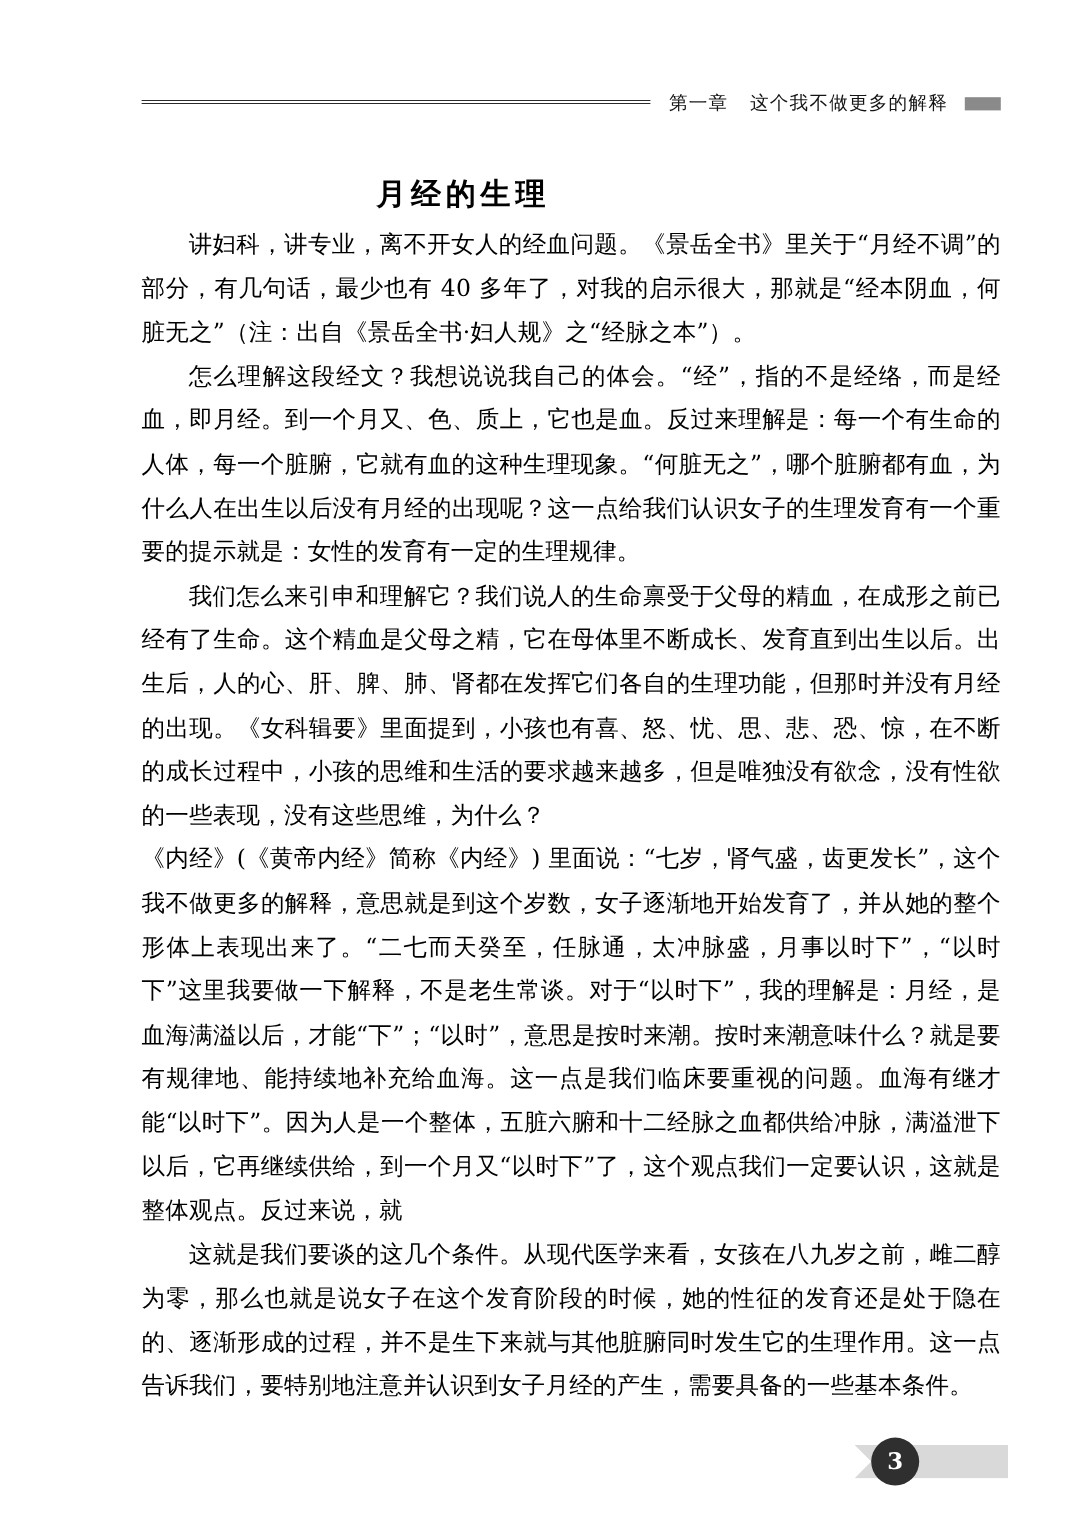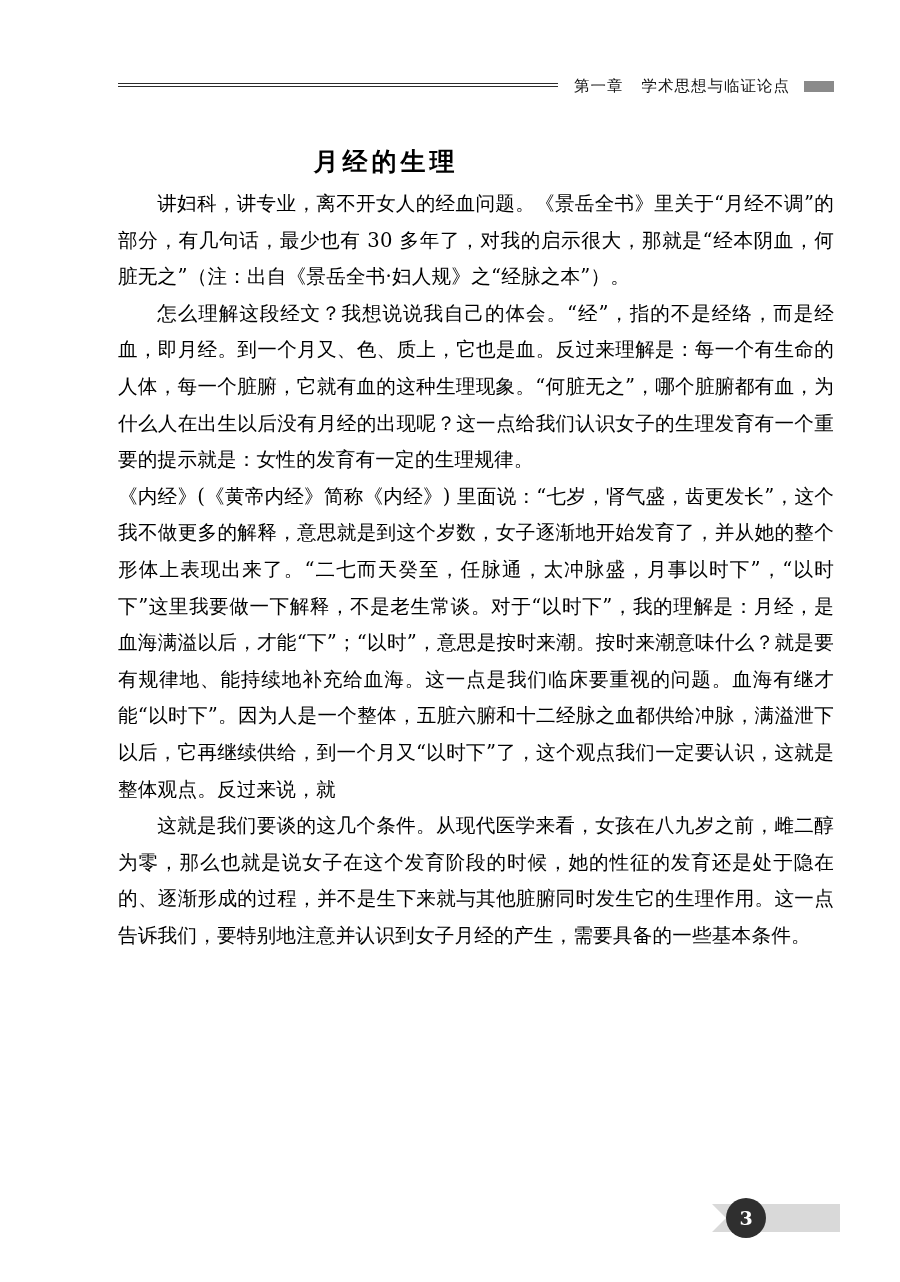--- a/index.html
+++ b/index.html
@@ -134,29 +134,30 @@
   }
 </style>
 </head>
 <body>
 
 <div class="page">
 
   <div class="header">
     <span class="header-rule"></span>
     <span class="header-text header-chapter">第一章</span>
-    <span class="header-text">学术思想与临证论点</span>
+    <span class="header-text">这个我不做更多的解释</span>
     <span class="header-block"></span>
   </div>
 
   <h1 class="doc-title">月经的生理</h1>
 
   <div class="body-col">
-    <p class="para">讲妇科，讲专业，离不开女人的经血问题。《景岳全书》里关于“月经不调”的部分，有几句话，最少也有 30 多年了，对我的启示很大，那就是“经本阴血，何脏无之”（注：出自《景岳全书·妇人规》之“经脉之本”）。</p>
+    <p class="para">讲妇科，讲专业，离不开女人的经血问题。《景岳全书》里关于“月经不调”的部分，有几句话，最少也有 40 多年了，对我的启示很大，那就是“经本阴血，何脏无之”（注：出自《景岳全书·妇人规》之“经脉之本”）。</p>
     <p class="para">怎么理解这段经文？我想说说我自己的体会。“经”，指的不是经络，而是经血，即月经。到一个月又、色、质上，它也是血。反过来理解是：每一个有生命的人体，每一个脏腑，它就有血的这种生理现象。“何脏无之”，哪个脏腑都有血，为什么人在出生以后没有月经的出现呢？这一点给我们认识女子的生理发育有一个重要的提示就是：女性的发育有一定的生理规律。</p>
+    <p class="para">我们怎么来引申和理解它？我们说人的生命禀受于父母的精血，在成形之前已经有了生命。这个精血是父母之精，它在母体里不断成长、发育直到出生以后。出生后，人的心、肝、脾、肺、肾都在发挥它们各自的生理功能，但那时并没有月经的出现。《女科辑要》里面提到，小孩也有喜、怒、忧、思、悲、恐、惊，在不断的成长过程中，小孩的思维和生活的要求越来越多，但是唯独没有欲念，没有性欲的一些表现，没有这些思维，为什么？</p>
     <p class="para noindent">《内经》(《黄帝内经》简称《内经》) 里面说：“七岁，肾气盛，齿更发长”，这个我不做更多的解释，意思就是到这个岁数，女子逐渐地开始发育了，并从她的整个形体上表现出来了。“二七而天癸至，任脉通，太冲脉盛，月事以时下”，“以时下”这里我要做一下解释，不是老生常谈。对于“以时下”，我的理解是：月经，是血海满溢以后，才能“下”；“以时”，意思是按时来潮。按时来潮意味什么？就是要有规律地、能持续地补充给血海。这一点是我们临床要重视的问题。血海有继才能“以时下”。因为人是一个整体，五脏六腑和十二经脉之血都供给冲脉，满溢泄下以后，它再继续供给，到一个月又“以时下”了，这个观点我们一定要认识，这就是整体观点。反过来说，就</p>
     <p class="para">这就是我们要谈的这几个条件。从现代医学来看，女孩在八九岁之前，雌二醇为零，那么也就是说女子在这个发育阶段的时候，她的性征的发育还是处于隐在的、逐渐形成的过程，并不是生下来就与其他脏腑同时发生它的生理作用。这一点告诉我们，要特别地注意并认识到女子月经的产生，需要具备的一些基本条件。</p>
   </div>
 
   <div class="folio">
     <span class="folio-wing"></span>
     <span class="folio-circle">3</span>
   </div>
 
 </div>

